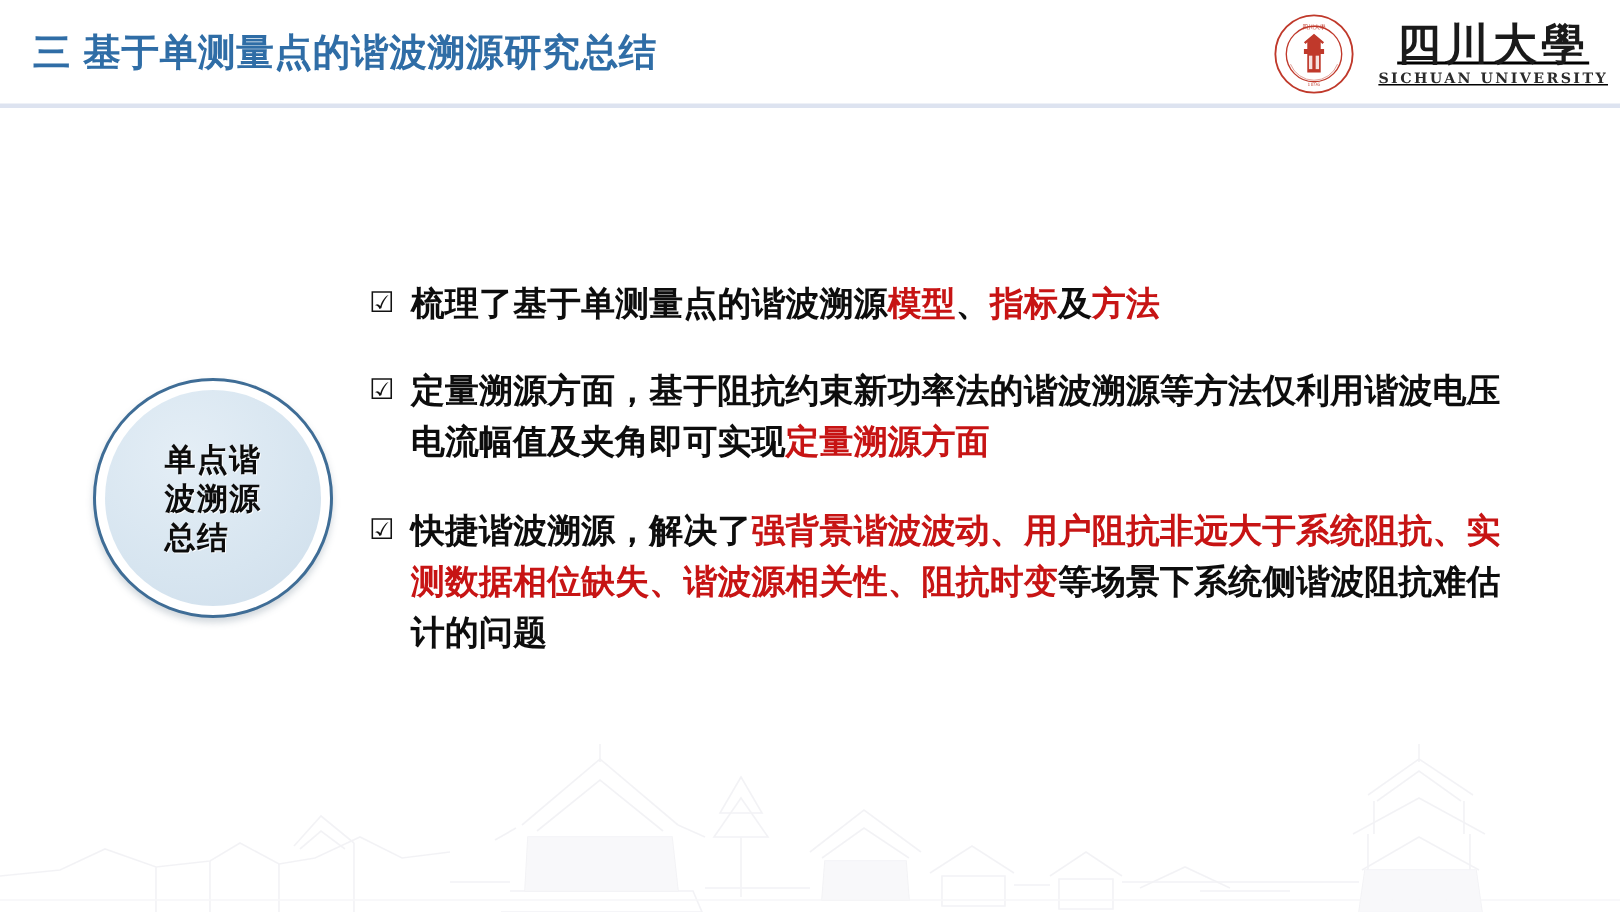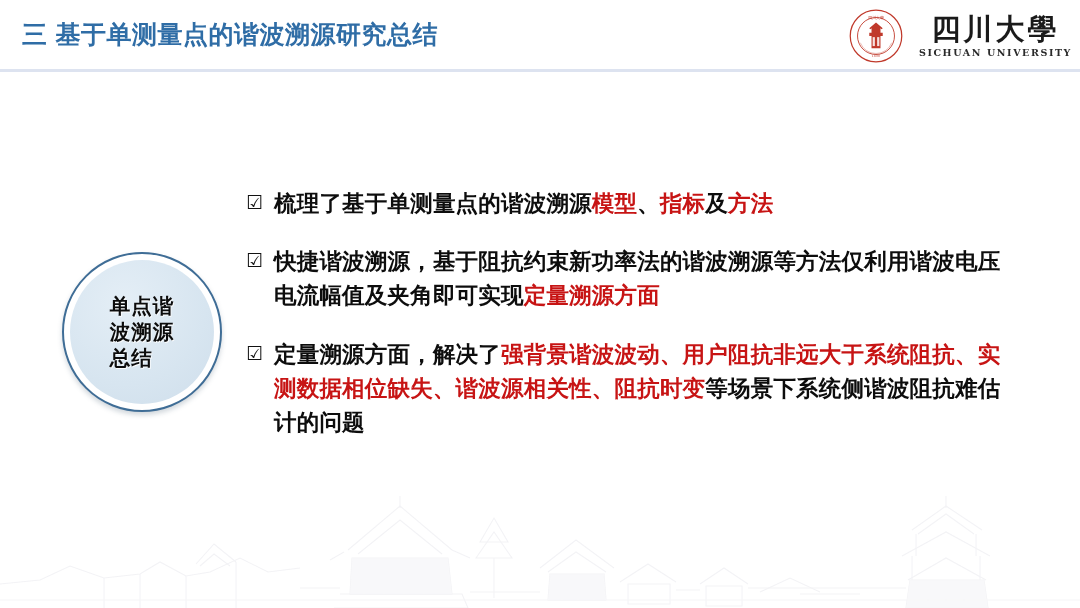--- a/index.html
+++ b/index.html
@@ -46,20 +46,21 @@
 
   
   #logo-block {
     position: absolute;
     right: 8px;
     top: 6px;
     height: 60px;
     display: flex;
     align-items: center;
     gap: 15px;
+    text-decoration: underline;
   }
   #logo-emblem { width: 56px; height: 56px; display: block; }
   #logo-wordmark {
     display: flex;
     flex-direction: column;
     align-items: center;
     justify-content: center;
     line-height: 1;
   }
   #logo-cn {
@@ -207,28 +208,28 @@
     <div class="bullet">
       <span class="bullet-mark">☑</span>
       <span class="bullet-body">
         <span>梳理了基于单测量点的谐波溯源</span><span class="hl">模型</span><span>、</span><span class="hl">指标</span><span>及</span><span class="hl">方法</span>
       </span>
     </div>
 
     <div class="bullet">
       <span class="bullet-mark">☑</span>
       <span class="bullet-body">
-        <span>快捷谐波溯源，基于阻抗约束新功率法的谐波溯源等方法仅利用谐波电压电流幅值及夹角即可实现</span><span class="hl">定量溯源方面</span>
+        <span>定量溯源方面，基于阻抗约束新功率法的谐波溯源等方法仅利用谐波电压电流幅值及夹角即可实现</span><span class="hl">定量溯源方面</span>
       </span>
     </div>
 
     <div class="bullet">
       <span class="bullet-mark">☑</span>
       <span class="bullet-body">
-        <span>定量溯源方面，解决了</span><span class="hl">强背景谐波波动、用户阻抗非远大于系统阻抗、实测数据相位缺失、谐波源相关性、阻抗时变</span><span>等场景下系统侧谐波阻抗难估计的问题</span>
+        <span>快捷谐波溯源，解决了</span><span class="hl">强背景谐波波动、用户阻抗非远大于系统阻抗、实测数据相位缺失、谐波源相关性、阻抗时变</span><span>等场景下系统侧谐波阻抗难估计的问题</span>
       </span>
     </div>
 
   </div>
 
   <svg id="watermark" viewBox="0 0 1080 120" preserveAspectRatio="none">
     <g fill="none" stroke="#e9e9ee" stroke-width="1.1">
 
       <path d="M0 96 L40 92 L70 78 L104 90 L140 86 L160 74 L186 88 L210 84 L240 70 L268 84 L300 80"></path>
       <path d="M196 76 L214 56 L236 74"></path>

